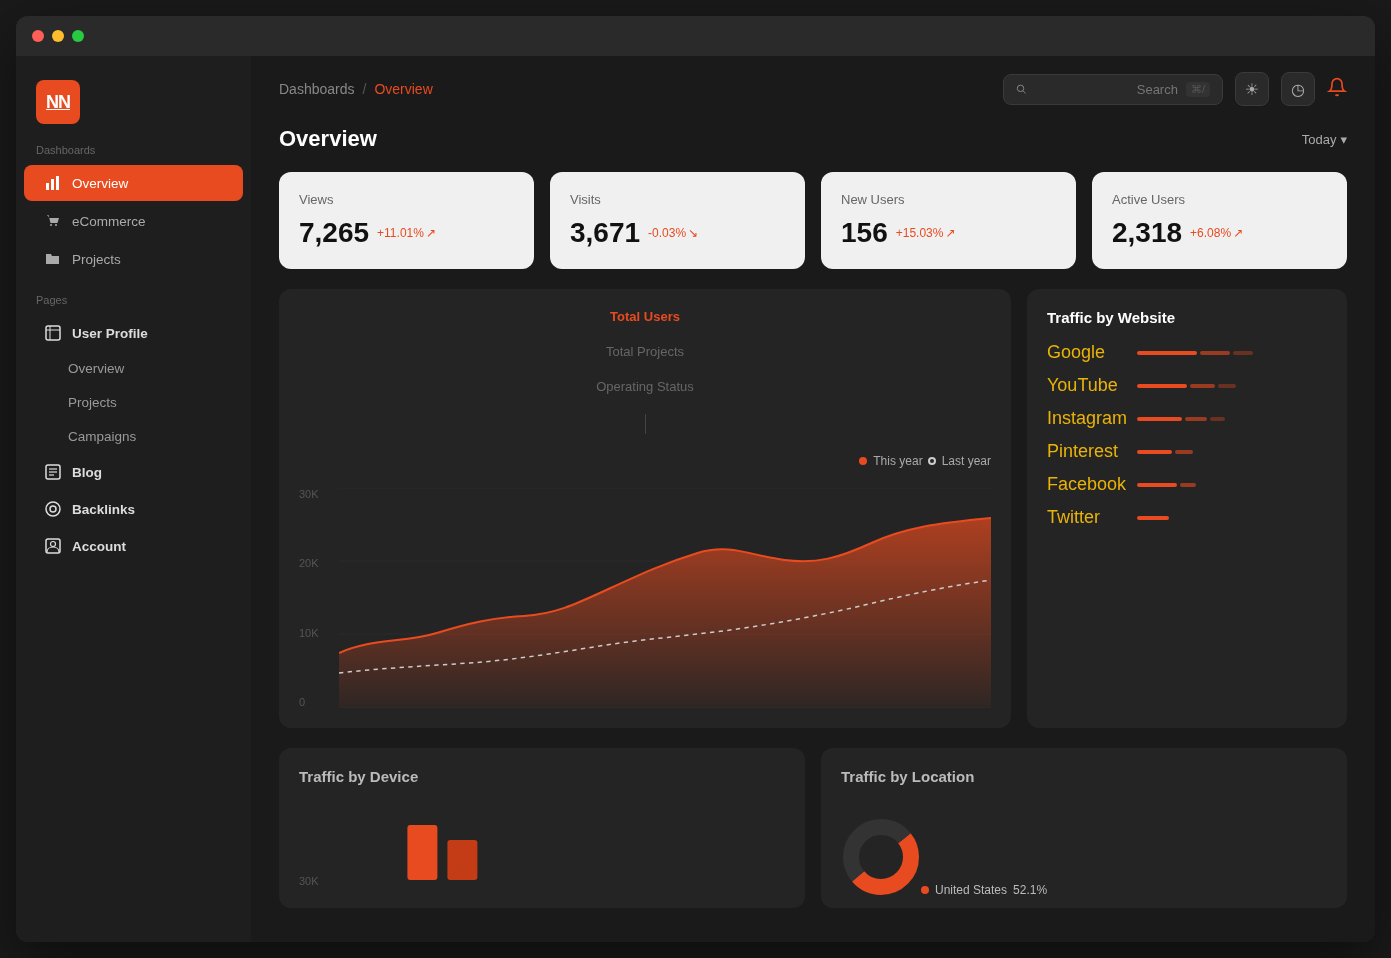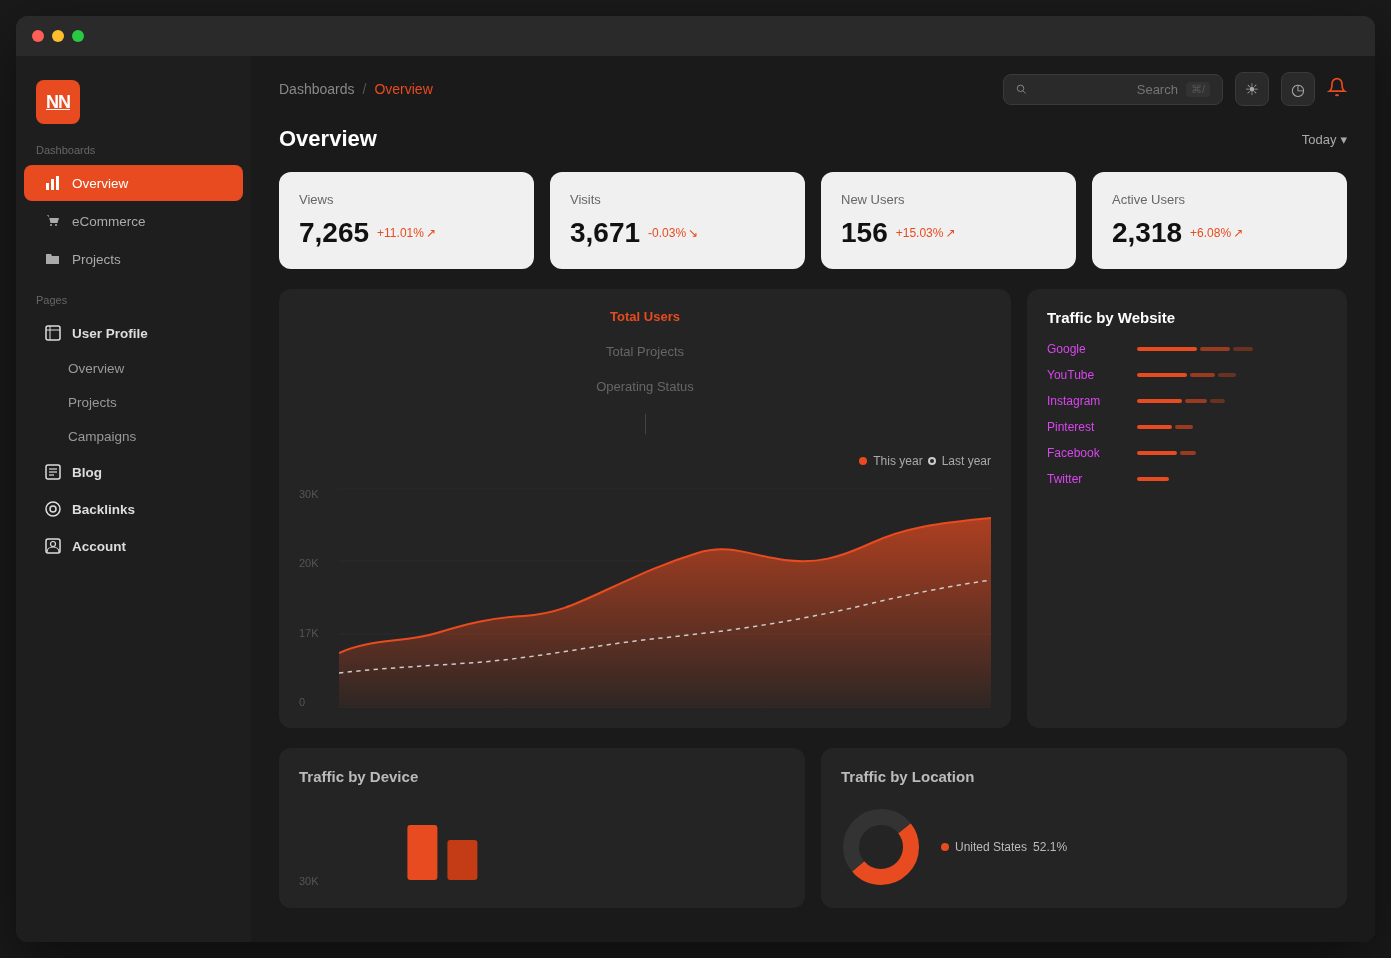--- a/index.html
+++ b/index.html
@@ -337,22 +337,22 @@
       font-weight: 700;
       margin-bottom: 16px;
     }
     .website-row {
       display: flex;
       align-items: center;
       gap: 10px;
       margin-bottom: 12px;
     }
     .website-name {
-      font-size: 12px;
-      color: #d946ef;
+      font-size: 18px;
+      color: #eab308;
       width: 80px;
     }
     .website-bar-dashes {
       display: flex;
       gap: 3px;
     }
     .website-dash {
       height: 4px;
       border-radius: 2px;
       background: #e84b1f;
@@ -598,21 +598,21 @@
                   <span>Last year</span>
                 </div>
               </div>
             </div>
 
             <div class="chart-area">
 
               <div class="chart-yaxis">
                 <span class="chart-ylabel">30K</span>
                 <span class="chart-ylabel">20K</span>
-                <span class="chart-ylabel">17K</span>
+                <span class="chart-ylabel">10K</span>
                 <span class="chart-ylabel">0</span>
               </div>
 
               <div class="chart-svg-area">
                 <svg width="100%" height="100%" viewBox="0 0 600 220" preserveAspectRatio="none">
                   <defs>
                     <linearGradient id="areaGrad" x1="0" y1="0" x2="0" y2="1">
                       <stop offset="0%" stop-color="#e84b1f" stop-opacity="0.7"></stop>
                       <stop offset="100%" stop-color="#e84b1f" stop-opacity="0.05"></stop>
                     </linearGradient>
@@ -689,21 +689,21 @@
             <div class="bottom-chart-area">
               <span style="font-size:11px; color:#555">30K</span>
               <svg width="80%" height="80%" viewBox="0 0 300 80" style="margin-top:8px">
                 <rect x="40" y="20" width="30" height="55" fill="#e84b1f" rx="3"></rect>
                 <rect x="80" y="35" width="30" height="40" fill="#c43c15" rx="3"></rect>
               </svg>
             </div>
           </div>
           <div class="bottom-card">
             <div class="bottom-card-title">Traffic by Location</div>
-            <div class="bottom-chart-area" style="display:flex; align-items:center; gap:20px">
+            <div class="bottom-chart-area" style="display:flex; align-items:flex-end; ">
               <svg width="80" height="80" viewBox="0 0 80 80">
                 <circle cx="40" cy="40" r="30" fill="none" stroke="#e84b1f" stroke-width="16" stroke-dasharray="98 95" stroke-dashoffset="25"></circle>
                 <circle cx="40" cy="40" r="30" fill="none" stroke="#333" stroke-width="16" stroke-dasharray="95 98" stroke-dashoffset="-73"></circle>
               </svg>
               <div>
                 <div style="display:flex; align-items:center; gap:6px; font-size:12px; color:#bbb">
                   <div style="width:8px;height:8px;border-radius:50%;background:#e84b1f"></div>
                   <span>United States</span>
                   <span>52.1%</span>
                 </div>

